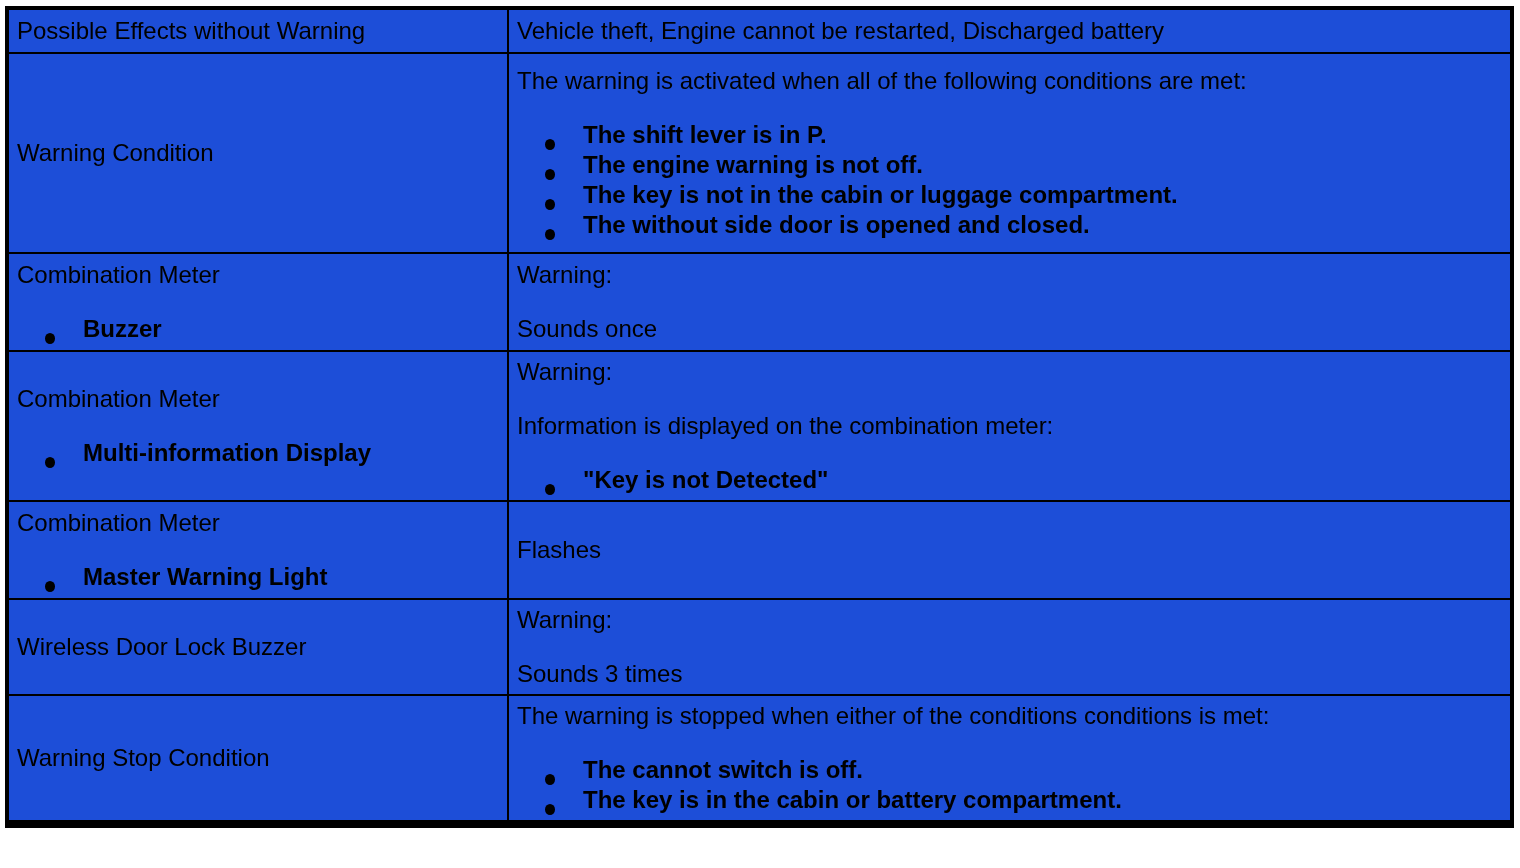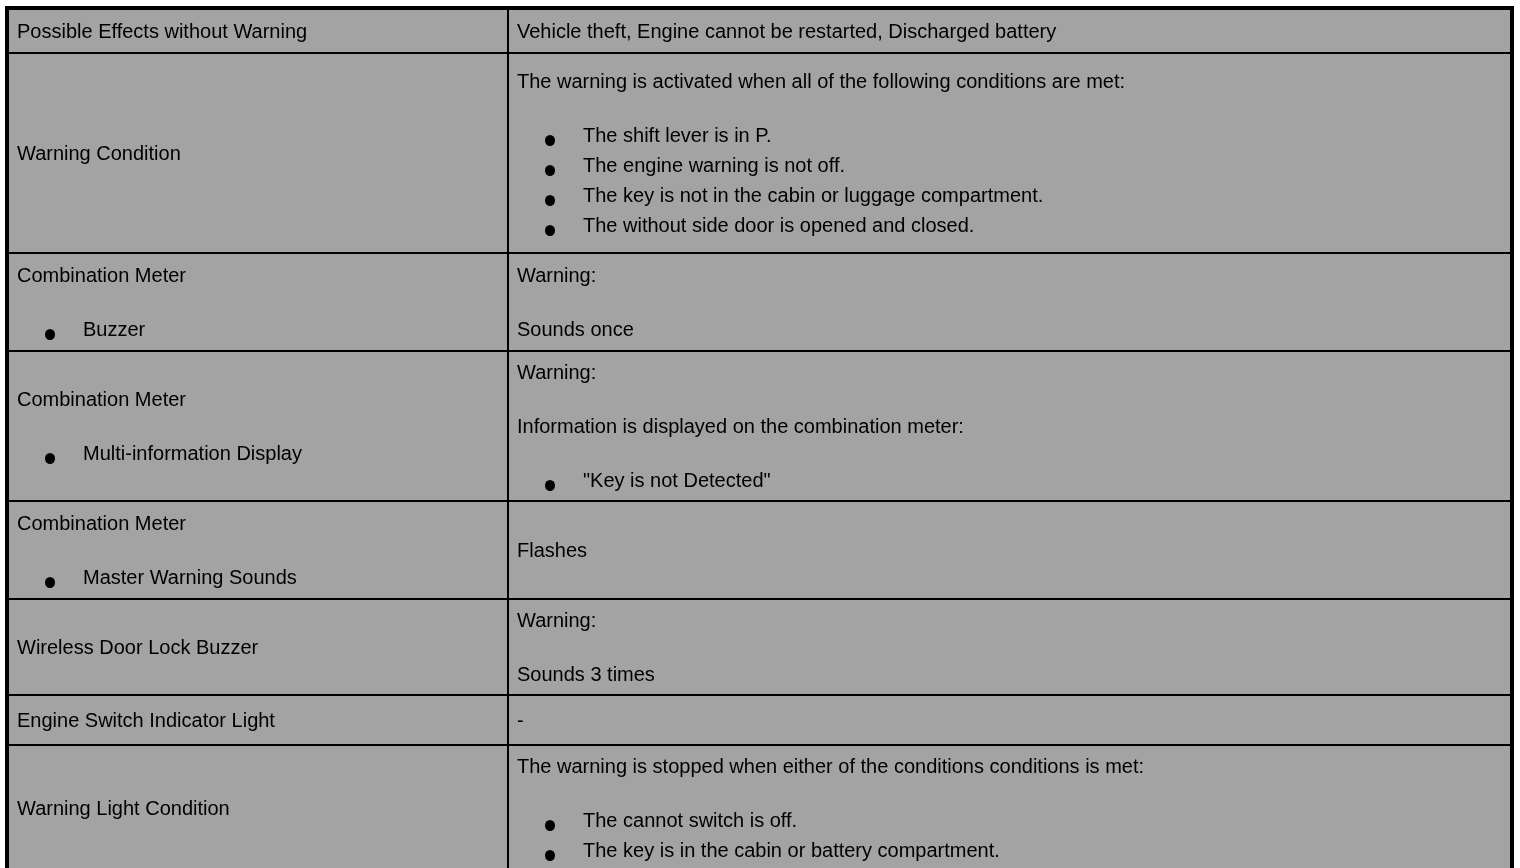--- a/index.html
+++ b/index.html
@@ -24,23 +24,23 @@
   }
   table.doc-table {
     border-collapse: collapse;
     width: 100%;
     table-layout: fixed;
   }
   table.doc-table td {
     border: 2px solid #000000;
     vertical-align: middle;
     padding: 5px 8px;
-    font-size: 20px;
+    font-size: 24px;
     line-height: 30px;
-    background: #a3a3a3;
+    background: #1d4ed8;
     overflow: hidden;
   }
   td.col-left  { width: 482px; }
   td.col-right { width: auto; }
 
   
   tr:nth-child(1) td { height: 32px; }
   tr:nth-child(2) td { height: 188px; }
   tr:nth-child(3) td { height: 86px; }
   tr:nth-child(4) td { height: 136px; }
@@ -50,23 +50,24 @@
   tr:nth-child(8) td { height: 110px; }
 
   .text-line {
     white-space: nowrap;
   }
   .gap {
     height: 24px;
   }
   .bullet-line {
     display: flex;
-    align-items: center;
+    align-items: flex-end;
     padding-left: 28px;
     white-space: nowrap;
+    font-weight: bold;
   }
   .dot {
     flex: 0 0 auto;
     width: 10px;
     height: 11px;
     border-radius: 50%;
     background: #000000;
     margin-top: 10px;
     margin-right: 28px;
   }
@@ -148,48 +149,40 @@
                 <span class="btxt">"Key is not Detected"</span>
               </div>
             </td>
           </tr>
           <tr>
             <td class="col-left">
               <div class="text-line">Combination Meter</div>
               <div class="gap"></div>
               <div class="bullet-line">
                 <span class="dot"></span>
-                <span class="btxt">Master Warning Sounds</span>
+                <span class="btxt">Master Warning Light</span>
               </div>
             </td>
             <td class="col-right">
               <div class="text-line">Flashes</div>
             </td>
           </tr>
           <tr>
             <td class="col-left">
               <div class="text-line">Wireless Door Lock Buzzer</div>
             </td>
             <td class="col-right">
               <div class="text-line">Warning:</div>
               <div class="gap"></div>
               <div class="text-line">Sounds 3 times</div>
             </td>
           </tr>
           <tr>
             <td class="col-left">
-              <div class="text-line">Engine Switch Indicator Light</div>
-            </td>
-            <td class="col-right">
-              <div class="text-line">-</div>
-            </td>
-          </tr>
-          <tr>
-            <td class="col-left">
-              <div class="text-line">Warning Light Condition</div>
+              <div class="text-line">Warning Stop Condition</div>
             </td>
             <td class="col-right">
               <div class="text-line">The warning is stopped when either of the conditions conditions is met:</div>
               <div class="gap"></div>
               <div class="bullet-line">
                 <span class="dot"></span>
                 <span class="btxt">The cannot switch is off.</span>
               </div>
               <div class="bullet-line">
                 <span class="dot"></span>

